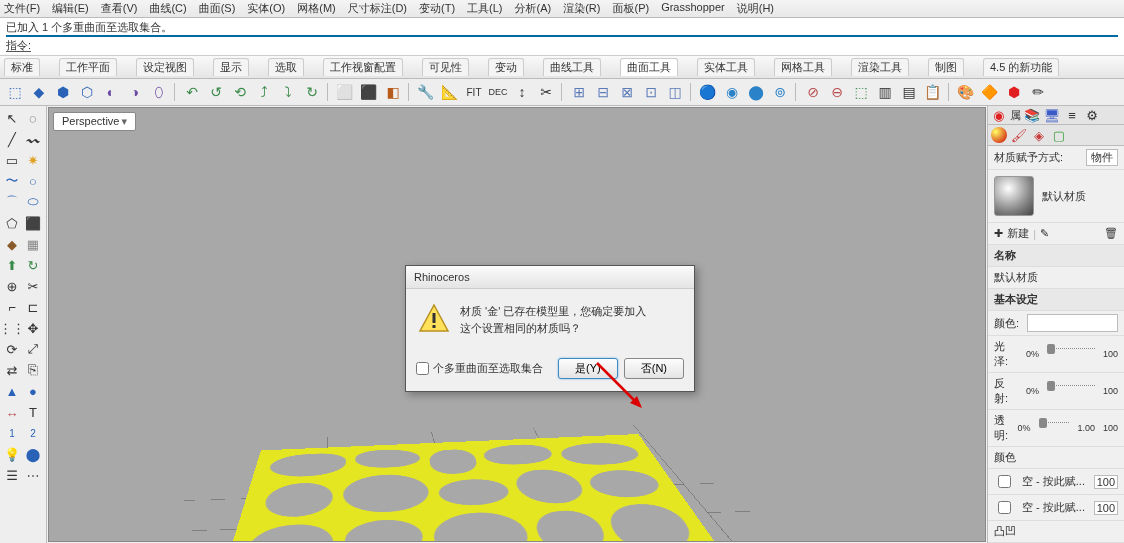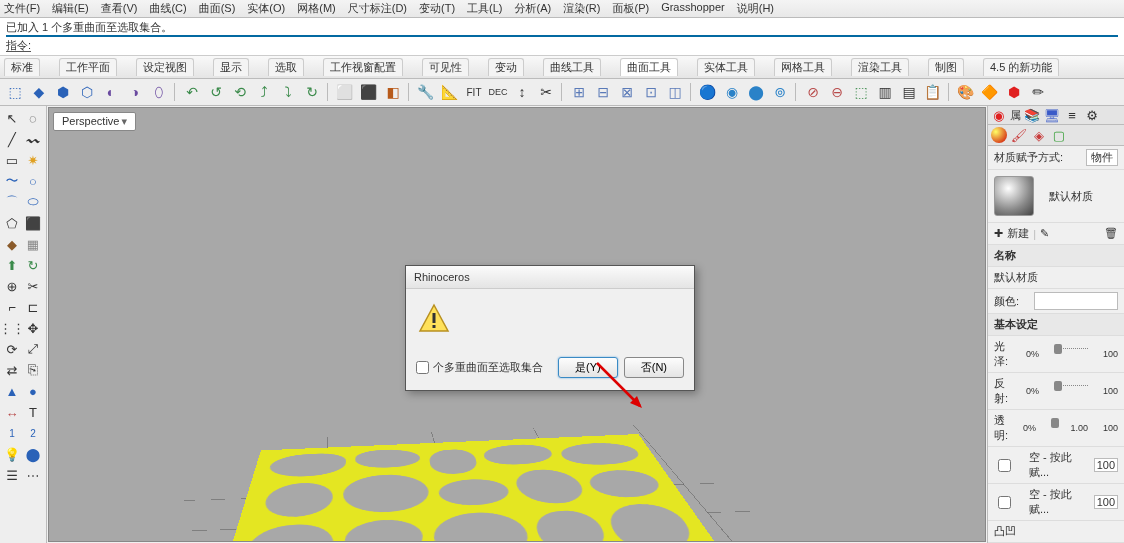--- a/index.html
+++ b/index.html
@@ -56,21 +56,21 @@
   .dlgfoot .chk{display:flex;align-items:center;gap:4px}
   .dlgfoot .chk input{margin:0}
   .dlgfoot .btns{display:flex;gap:6px}
   .dlgfoot button{padding:2px 16px;border:1px solid #888;background:linear-gradient(#fdfdfd,#e4e4e4);border-radius:3px;font-size:11px;font-family:inherit}
   .dlgfoot button.prim{border:1px solid #3a8ac4;box-shadow:0 0 2px #5da6e0}
   .arrow{position:absolute;left:592px;top:358px;width:60px;height:60px;pointer-events:none}
   .arrow svg{width:100%;height:100%}
   .rpanel{width:136px;background:#f0f0f0;border-left:1px solid #bbb;display:flex;flex-direction:column;font-size:11px;overflow:hidden}
   .rtabs{height:22px;background:#e4e4e4;display:flex;align-items:center;padding:0 2px;gap:2px;border-bottom:1px solid #bbb}
   .rtabs .ico{width:18px;height:18px;display:flex;align-items:center;justify-content:center;font-size:13px}
-  .rrow{padding:3px 6px;border-bottom:1px solid #ddd;display:flex;align-items:center;gap:15px}
+  .rrow{padding:3px 6px;border-bottom:1px solid #ddd;display:flex;align-items:center;gap:8px}
   .rrow.lbl{background:#e8e8e8;font-weight:bold}
   .rrow .sw{width:38px;height:38px;background:radial-gradient(circle at 35% 30%,#fff,#888 60%,#444);border:1px solid #999;border-radius:3px}
   .rrow .btns{display:flex;gap:4px;align-items:center}
   .rrow .actbtn{display:flex;align-items:center;gap:2px}
   .rinput{border:1px solid #bbb;background:#fff;height:16px;flex:1}
   .slider{position:relative;width:50px;height:12px;border-top:1px dotted #888}
   .slider .thumb{position:absolute;left:0;top:-5px;width:8px;height:10px;background:#888;border-radius:2px}
 </style>
 </head>
 <body>
@@ -269,25 +269,25 @@
       <span class="actbtn">新建</span>
       <span style="color:#bbb">|</span>
       <span>✎</span>
         </span>
       <span style="margin-left:auto">🗑</span>
     </div>
     <div class="rrow lbl">名称</div>
     <div class="rrow">
         <span>默认材质</span>
       </div>
+    <div class="rrow lbl">基本设定</div>
     <div class="rrow">
       <span>颜色:</span>
       <div class="rinput" style="background:#fff"></div>
     </div>
-    <div class="rrow lbl">基本设定</div>
     <div class="rrow">
       <span>光泽:</span>
       <span style="font-size:9px">0%</span>
       <div class="slider">
           <div class="thumb"></div>
         </div>
       <span style="font-size:9px">100</span>
     </div>
     <div class="rrow">
       <span>反射:</span>
@@ -299,20 +299,23 @@
     </div>
     <div class="rrow">
       <span>透明:</span>
       <span style="font-size:9px">0%</span>
       <div class="slider">
           <div class="thumb"></div>
         </div>
       <span style="font-size:9px">1.00</span>
       <span style="font-size:9px">100</span>
     </div>
+    <div class="rrow">
+        <span>颜色</span>
+      </div>
     <div class="rrow">
       <input type="checkbox" style="">
       <span style="flex:1">空 - 按此赋...</span>
       <span style="border:1px solid #bbb;padding:0 2px;background:#fff">100</span>
     </div>
     <div class="rrow">
       <input type="checkbox" style="">
       <span style="flex:1">空 - 按此赋...</span>
       <span style="border:1px solid #bbb;padding:0 2px;background:#fff">100</span>
     </div>
@@ -326,20 +329,24 @@
 <div class="dialog">
   <div class="dlgtitle">Rhinoceros</div>
   <div class="dlgbody">
     <div class="dlgicon">
       <svg viewBox="0 0 32 32">
           <polygon points="16,2 30,28 2,28" fill="#ffe15a" stroke="#b89020" stroke-width="1.5"></polygon>
           <rect x="14.5" y="10" width="3" height="10" fill="#333"></rect>
           <rect x="14.5" y="22" width="3" height="3" fill="#333"></rect>
         </svg>
     </div>
+    <div class="dlgmsg">
+      <div>材质 '金' 已存在模型里，您确定要加入</div>
+      <div>这个设置相同的材质吗？</div>
+    </div>
   </div>
   <div class="dlgfoot">
     <label class="chk">
       <input type="checkbox" style="">
       <span>个多重曲面至选取集合</span>
     </label>
     <div class="btns">
       <button class="prim">是(Y)</button>
       <button>否(N)</button>
     </div>

